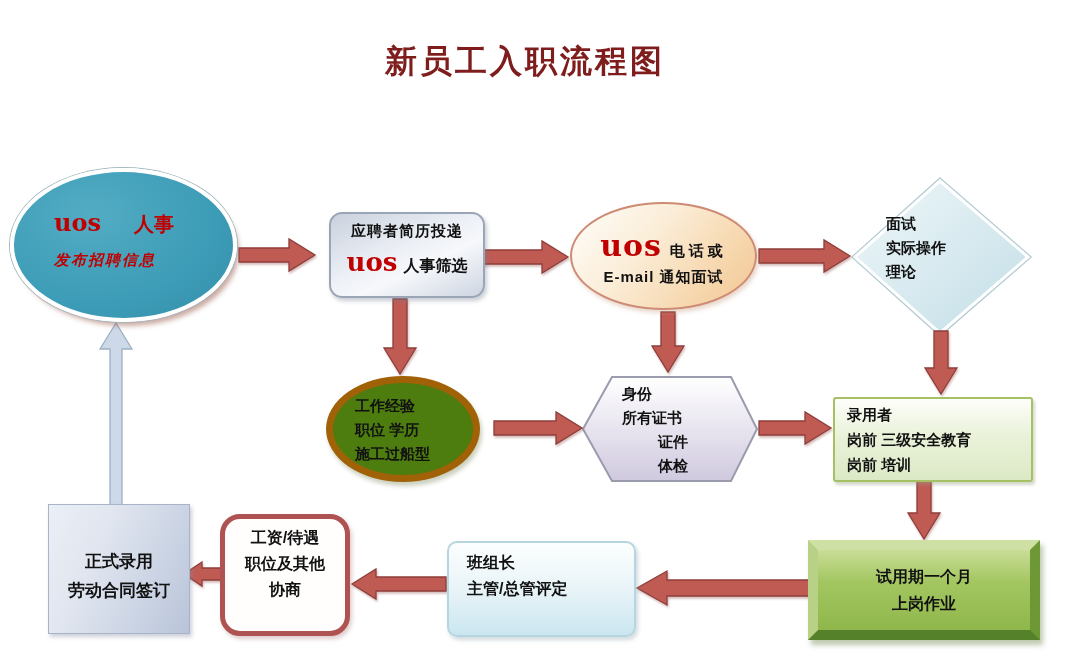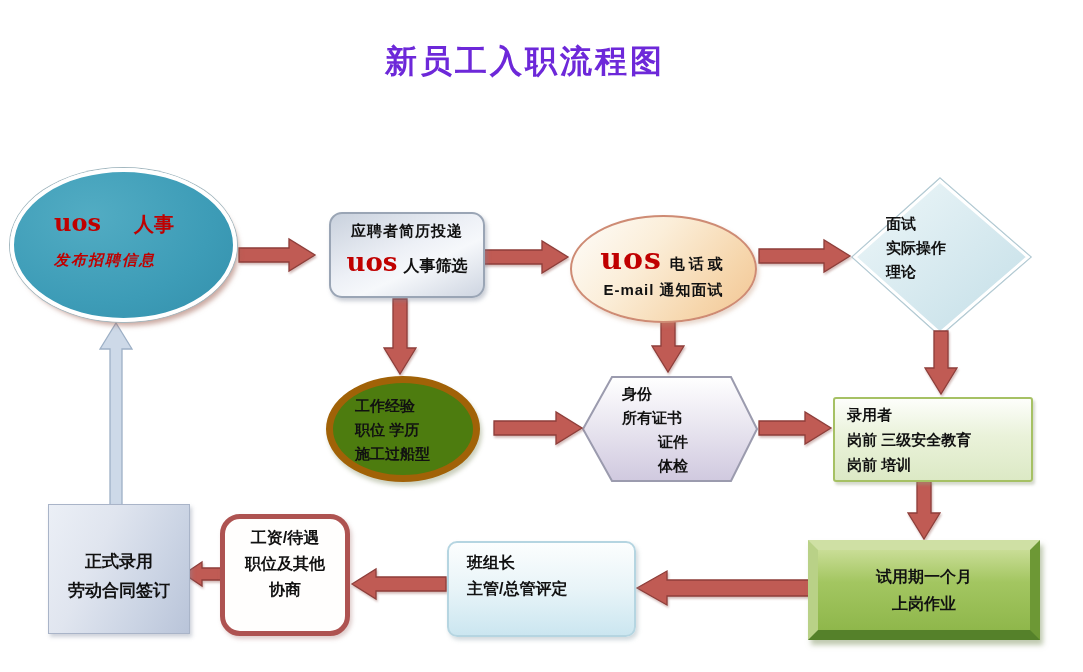--- a/index.html
+++ b/index.html
@@ -1,21 +1,21 @@
 <!DOCTYPE html>
 <html><head>
 <meta charset="utf-8">
 <style>
   html,body{margin:0;padding:0;background:#fff;}
   #stage{position:relative;width:1083px;height:672px;background:#ffffff;overflow:hidden;
          font-family:"Liberation Sans",sans-serif;color:#111;}
   
   .page-title{position:absolute;left:0;top:40px;width:1050px;text-align:center;
     font-family:"DejaVu Serif","Liberation Serif",serif;font-weight:bold;
-    font-size:32px;letter-spacing:3px;color:#6d28d9;}
+    font-size:32px;letter-spacing:3px;color:#7f1d1d;}
   
   svg#wires{position:absolute;left:0;top:0;}
   .arrow-red{stroke:#8E3E3A;stroke-width:1.3;filter:drop-shadow(1px 2px 1px rgba(130,60,55,.35));}
   .arrow-blue{stroke:#9DB0C6;stroke-width:1.3;}
   
   .node{position:absolute;box-sizing:border-box;font-weight:bold;}
   .uos{font-family:"DejaVu Serif","Liberation Serif",serif;font-weight:bold;color:#C00000;}
   
   .recruit{left:10px;top:168px;width:227px;height:154px;border-radius:50%;
     background:radial-gradient(ellipse at 35% 30%, #52ACC3 0%, #3D9CB7 60%, #338FAB 100%);
@@ -27,21 +27,21 @@
   .recruit .l2{margin-top:13px;font-size:15px;letter-spacing:2px;font-style:italic;}
   
   .resume{left:317px;top:212px;width:156px;height:86px;border-radius:13px;
     background:linear-gradient(155deg,#C9D1DD 0%,#EDF0F6 45%,#F6F8FB 62%,#CED5E1 100%);
     border:2px solid #9AA5B5;box-shadow:2px 3px 4px rgba(120,130,150,.4);
     text-align:center;padding-top:8px;margin-left:12px;}
   .resume .l1{font-size:15px;letter-spacing:1px;}
   .resume .l2{margin-top:6px;font-size:16px;}
   .resume .l2 .uos{font-size:26px;margin-right:6px;}
   
-  .notify{left:570px;top:215px;width:187px;height:108px;border-radius:50%;
+  .notify{left:570px;top:202px;width:187px;height:108px;border-radius:50%;
     background:linear-gradient(130deg,#FEFDFB 0%,#FBEED9 38%,#F6D6AC 75%,#F2C593 100%);
     border:2px solid #CE8B74;box-shadow:2px 3px 4px rgba(190,140,110,.35);
     text-align:center;padding-top:24px;}
   .notify .l1{font-size:15px;letter-spacing:4px;}
   .notify .l1 .uos{font-size:30px;letter-spacing:1px;margin-right:8px;}
   .notify .l2{margin-top:5px;font-size:15px;letter-spacing:1px;}
   
   .interview-label{left:886px;top:212px;width:130px;font-size:15px;line-height:24px;}
   .credentials-label{left:622px;top:382px;width:140px;font-size:15px;line-height:24px;}
   .credentials-label .ind{padding-left:36px;}

